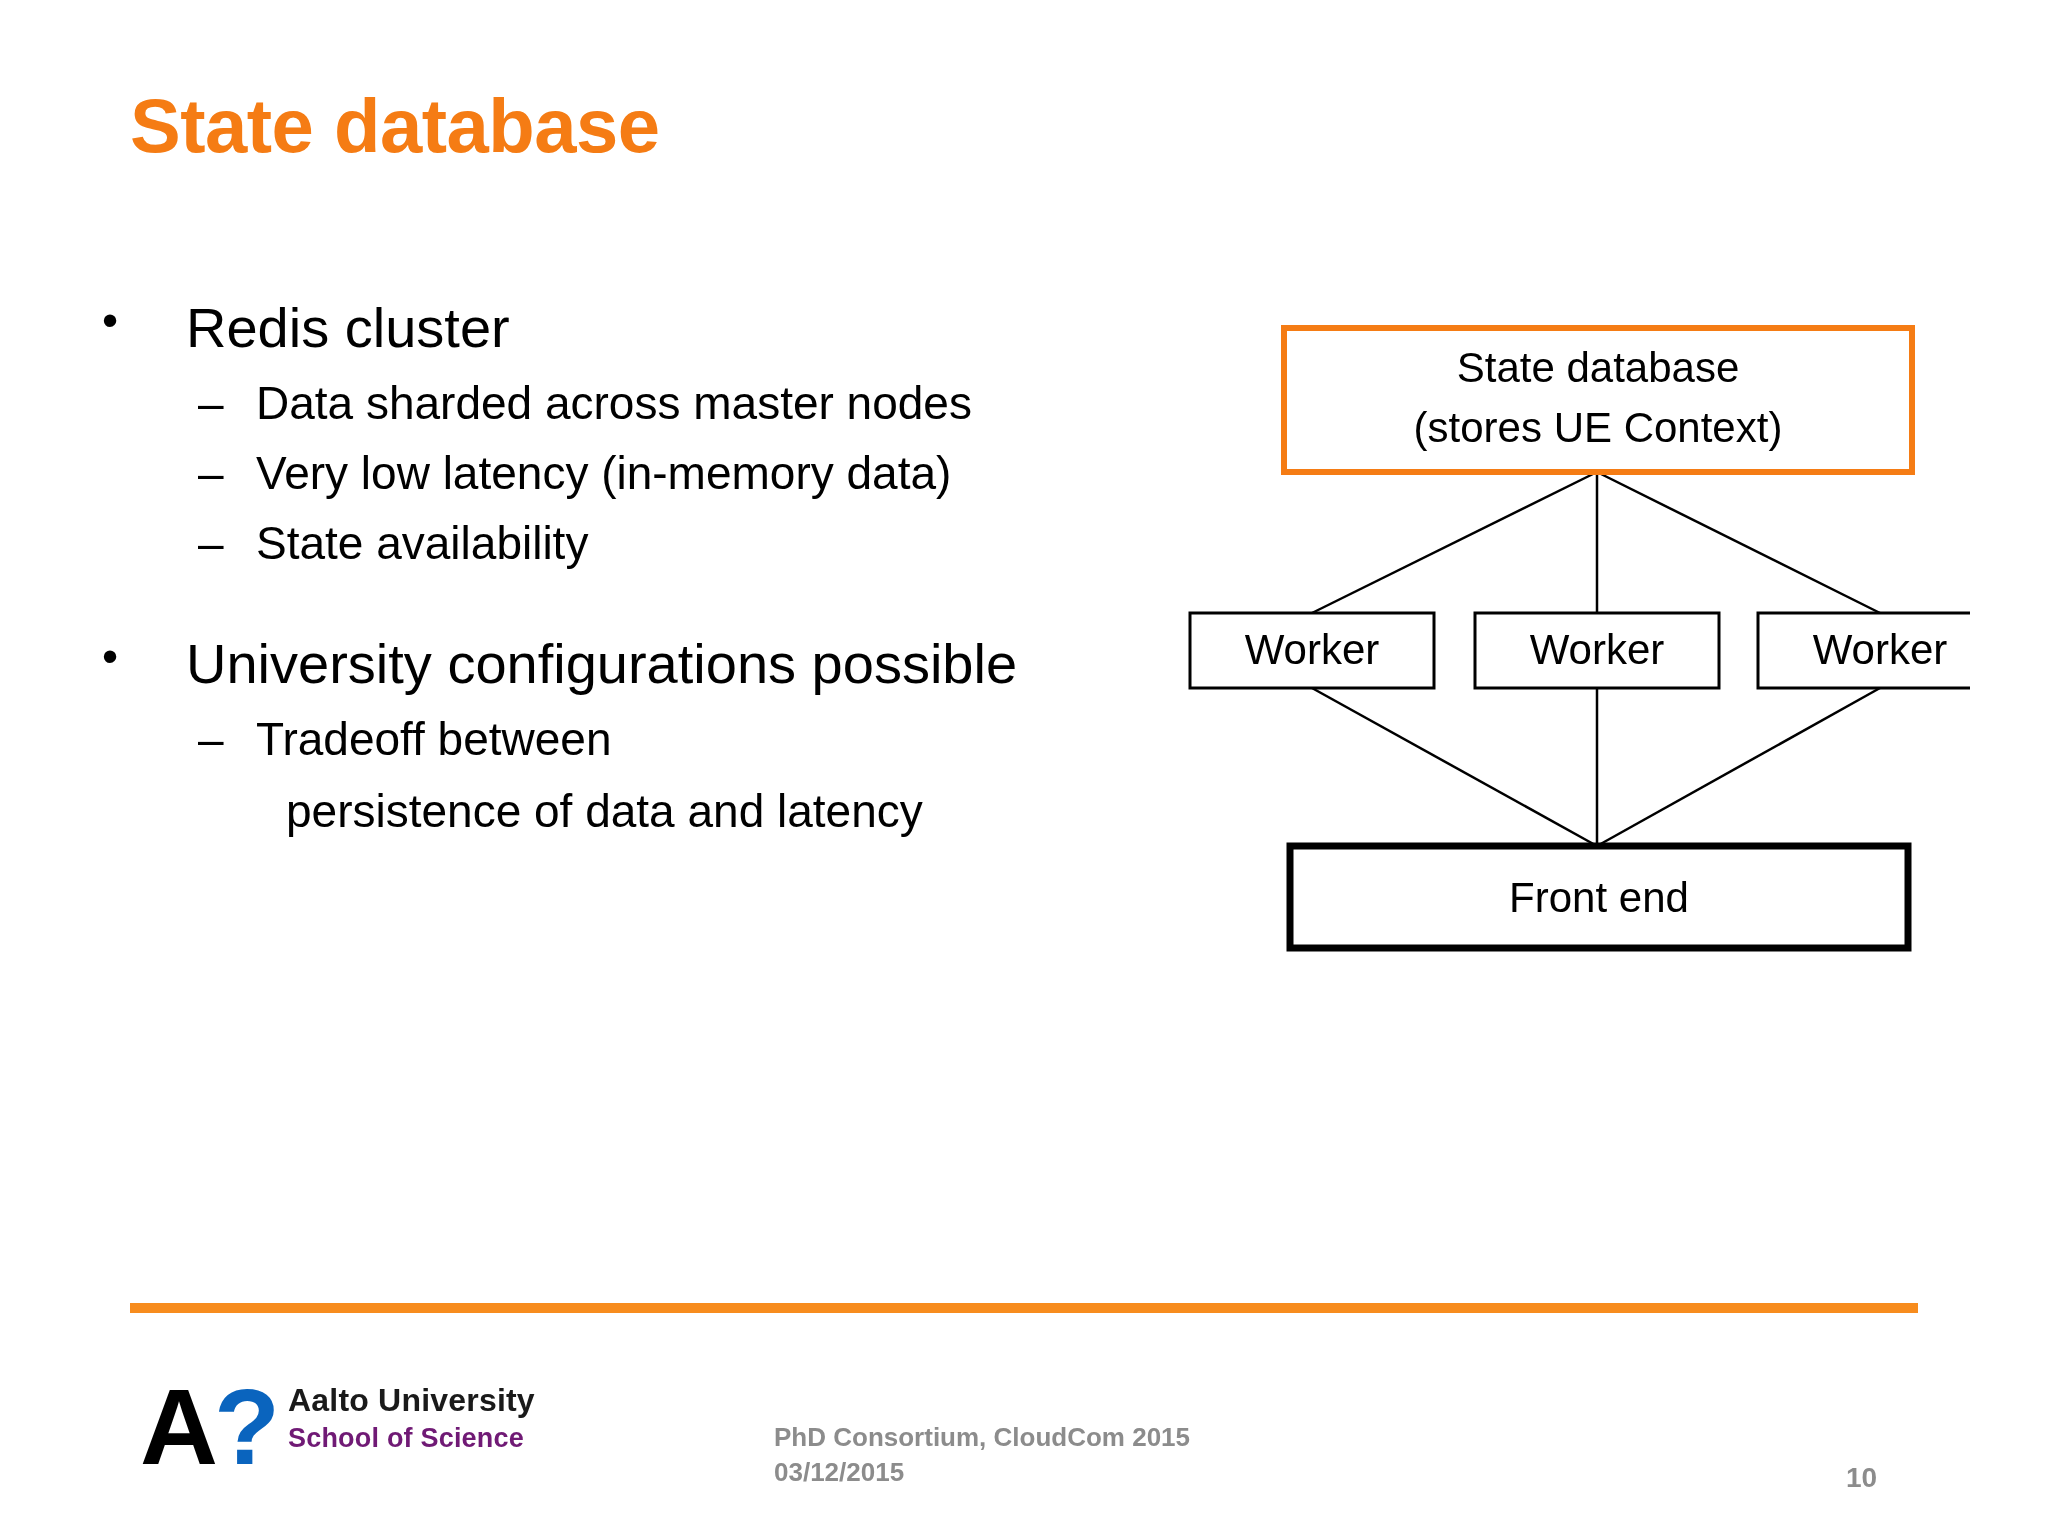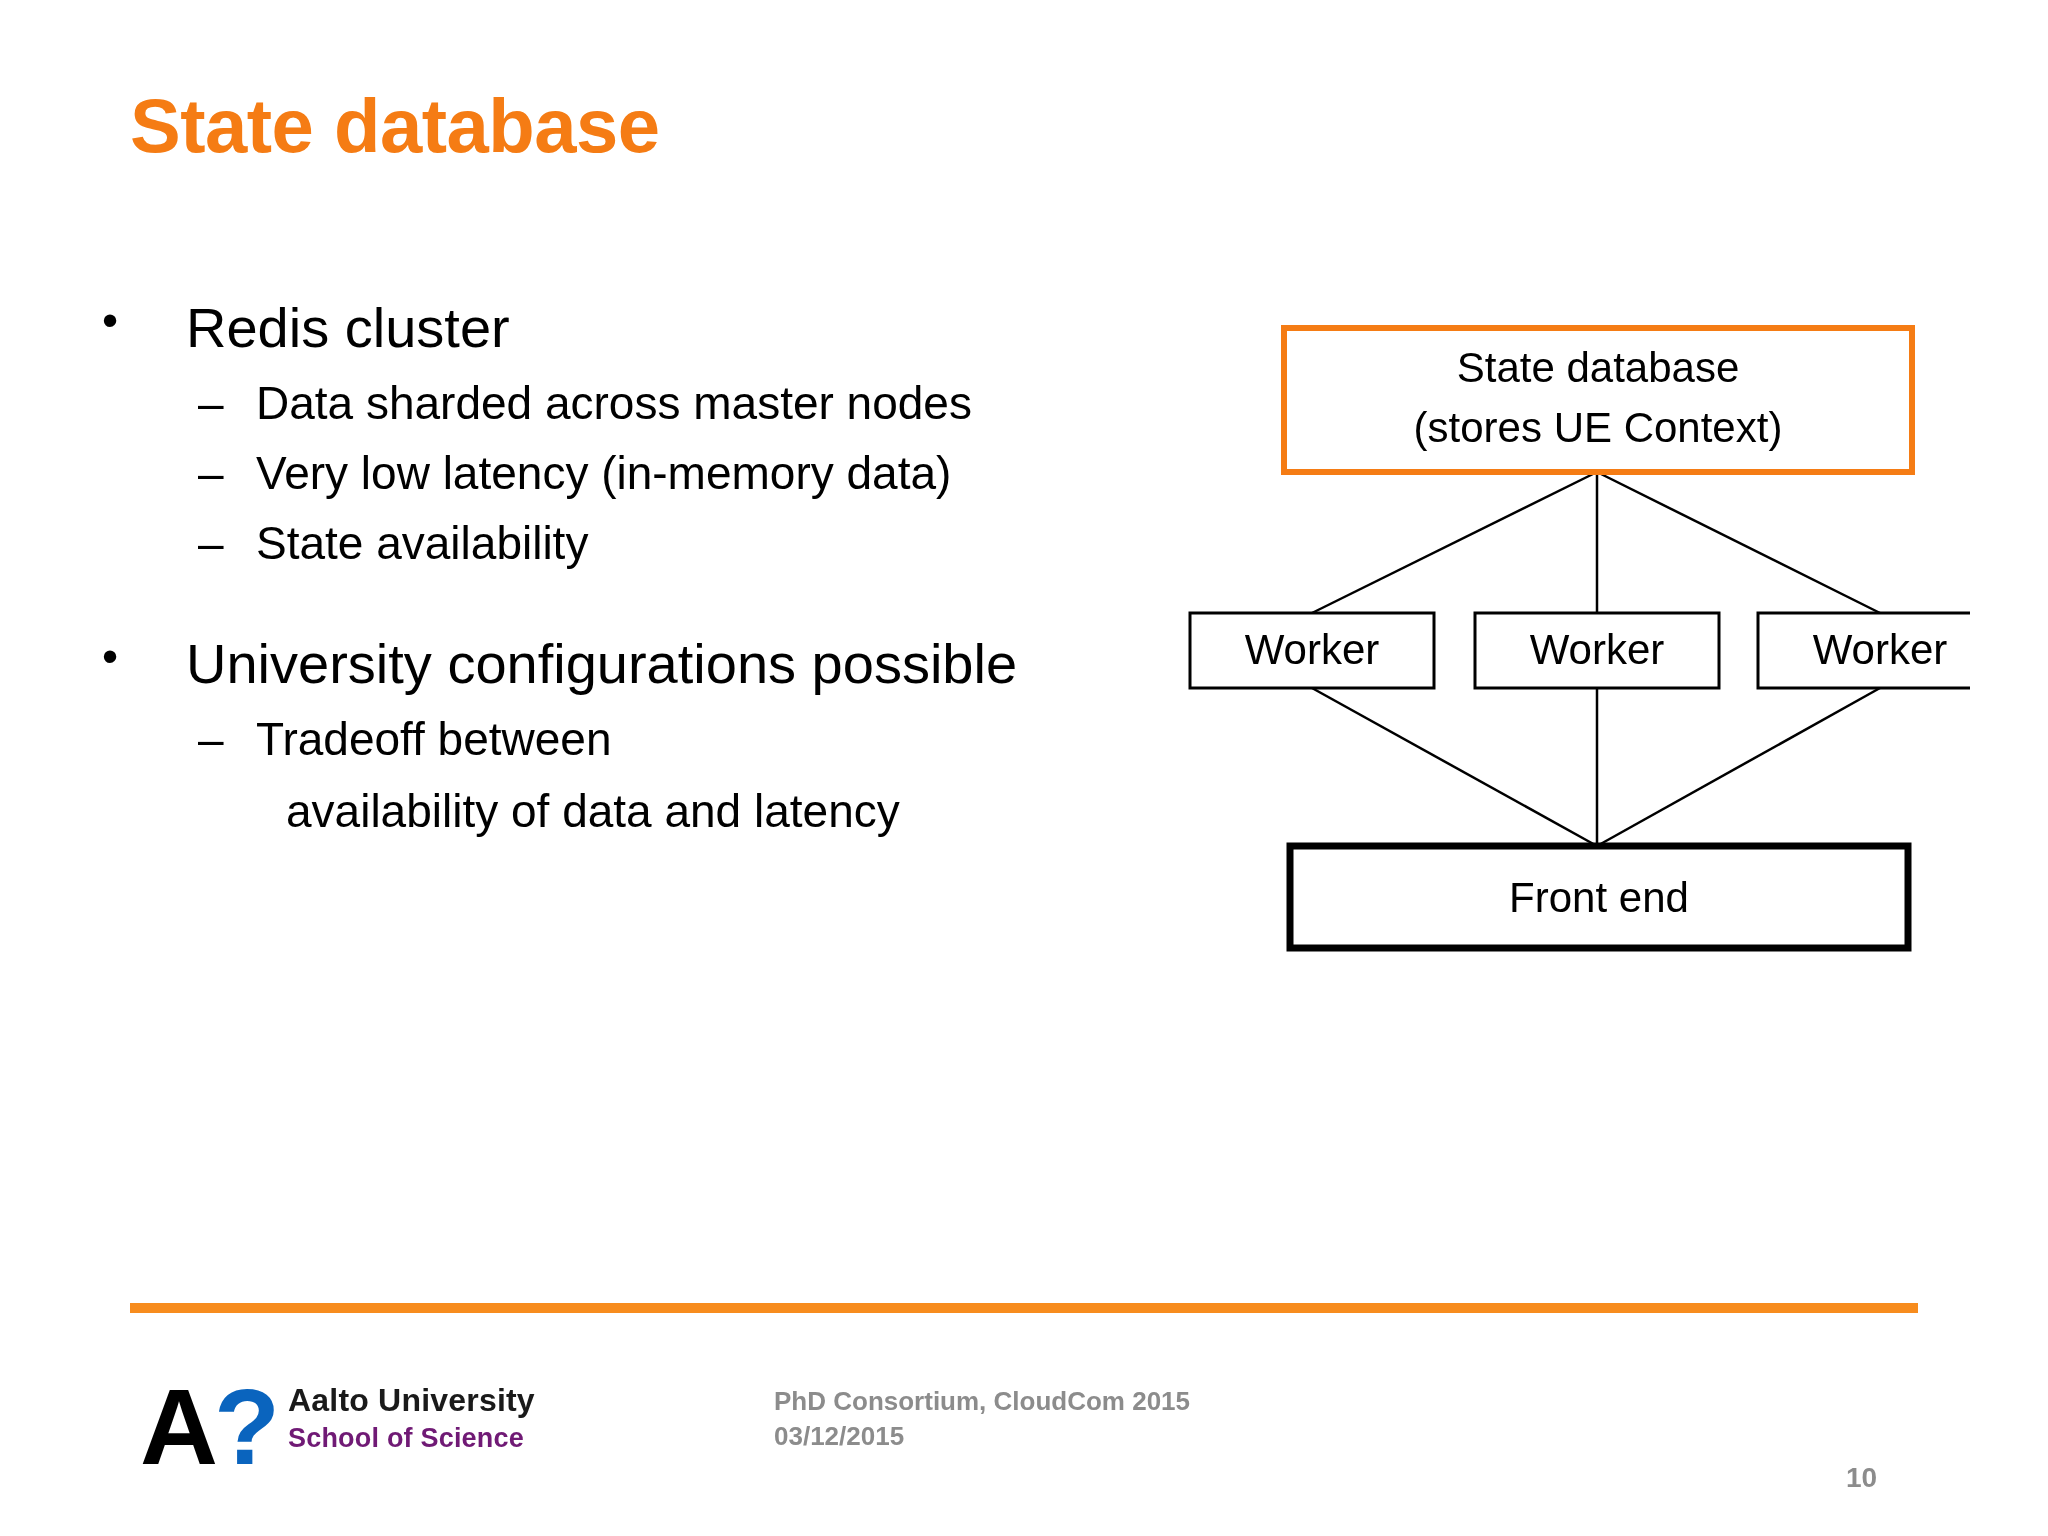--- a/index.html
+++ b/index.html
@@ -121,21 +121,21 @@
   }
   #logo-line2 {
     font-size: 27px;
     font-weight: bold;
     color: #701a75;
     letter-spacing: 0.2px;
   }
   #footer-meta {
     position: absolute;
     left: 774px;
-    top: 1384px;
+    top: 1420px;
     font-size: 26px;
     font-weight: bold;
     color: #8c8c8c;
     line-height: 1.33;
   }
   #page-number {
     position: absolute;
     left: 1846px;
     top: 1438px;
     font-size: 28px;
@@ -176,21 +176,21 @@
   <div class="bullet-l1">
     <span class="marker">•</span>
     <span>University configurations possible</span>
   </div>
 
   <div class="bullet-l2">
     <span class="marker">–</span>
     <span>Tradeoff between</span>
   </div>
 
-  <div class="cont-l2">availability of data and latency</div>
+  <div class="cont-l2">persistence of data and latency</div>
 </div>
 
 <div id="diagram">
   <svg width="790" height="700" viewBox="0 0 790 700" xmlns="http://www.w3.org/2000/svg">
 
     <g stroke="#000000" stroke-width="2.5" fill="none">
       <line x1="417" y1="172" x2="132" y2="313"></line>
       <line x1="417" y1="172" x2="417" y2="313"></line>
       <line x1="417" y1="172" x2="700" y2="313"></line>
     </g>

